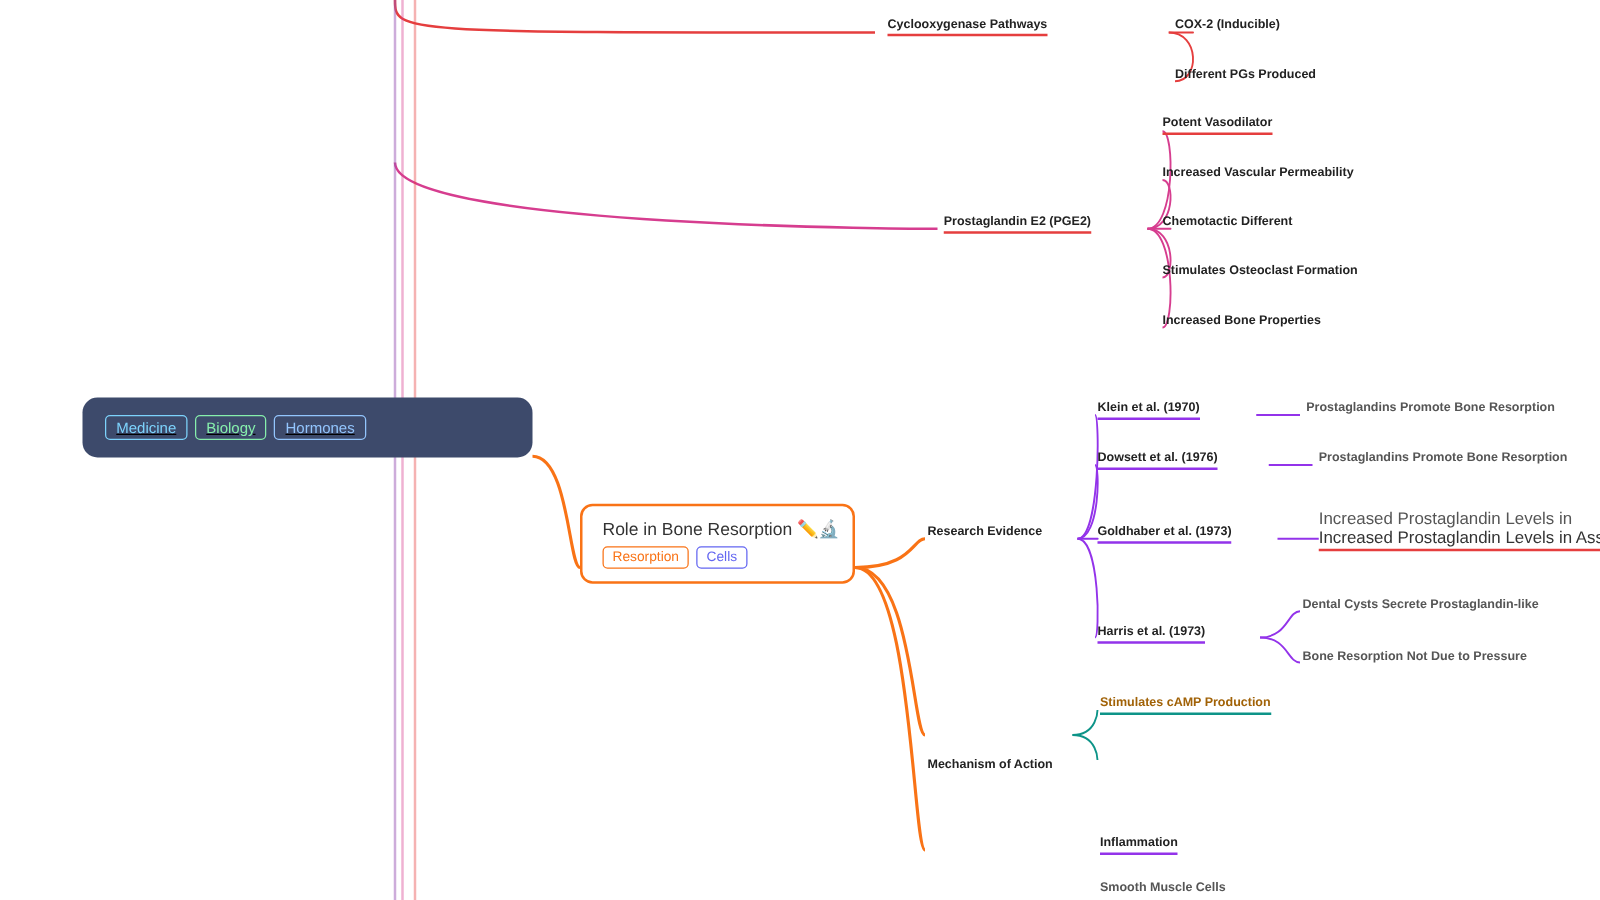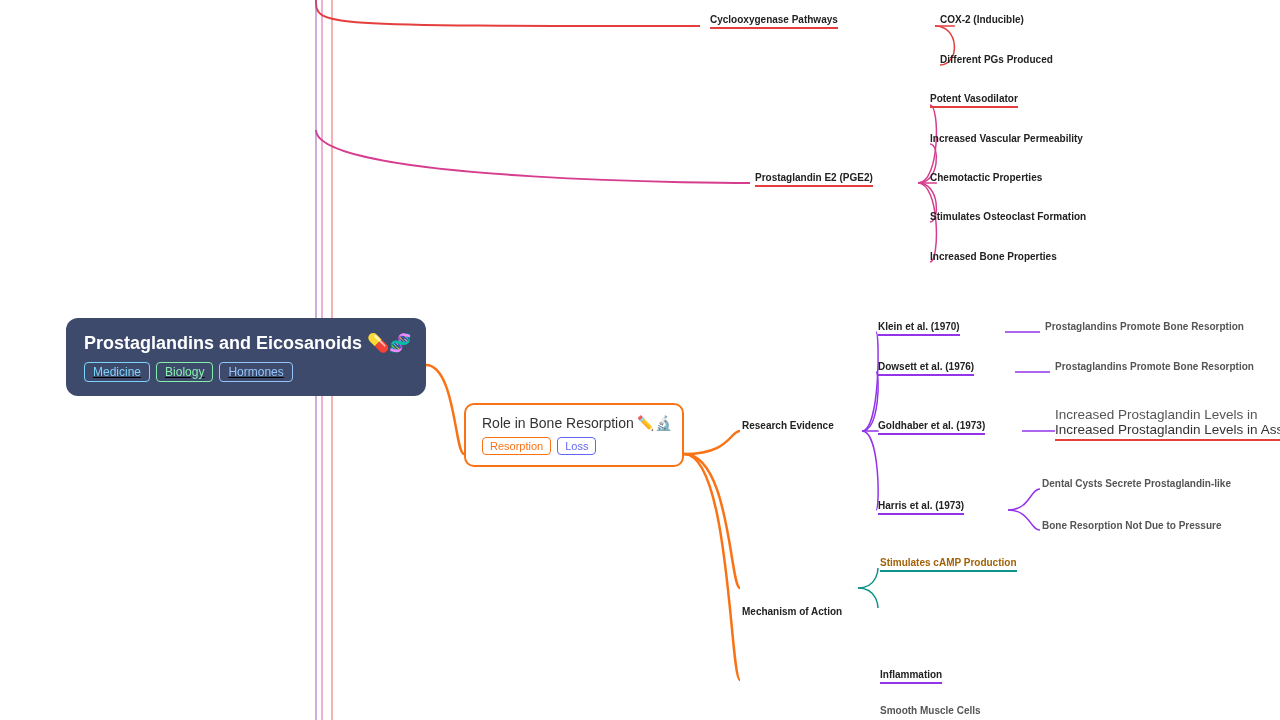--- a/index.html
+++ b/index.html
@@ -147,44 +147,43 @@
 
     <path d="M 858 588 C 878 588 878 568 878 568" fill="none" stroke="#0d9488" stroke-width="1.5"></path>
     <path d="M 858 588 C 878 588 878 608 878 608" fill="none" stroke="#0d9488" stroke-width="1.5"></path>
 
     <path d="M 316 0 L 316 720" fill="none" stroke="#9b59b6" stroke-width="2" stroke-dasharray="none" opacity="0.5"></path>
     <path d="M 332 0 L 332 720" fill="none" stroke="#e53e3e" stroke-width="2" opacity="0.4"></path>
     <path d="M 322 0 L 322 720" fill="none" stroke="#d63d8f" stroke-width="2" opacity="0.4"></path>
   </svg>
 
   <div class="node title-card">
-    <div class="title-text">Prostaglandins and Eicosanoids 💊🧬</div>
     <div class="tags">
       <span class="tag tag-medicine">Medicine</span>
       <span class="tag tag-biology">Biology</span>
       <span class="tag tag-hormones">Hormones</span>
     </div>
   </div>
 
   <div class="node role-card">
     <div class="card-title">Role in Bone Resorption ✏️🔬</div>
     <div class="tags">
       <span class="tag-resorption">Resorption</span>
-      <span class="tag-bone">Loss</span>
+      <span class="tag-bone">Cells</span>
     </div>
   </div>
 
   <div class="node text-node underline-node underline-red" style="left:710px;top:14px;">Cyclooxygenase Pathways</div>
   <div class="node text-node" style="left:940px;top:14px;">COX-2 (Inducible)</div>
   <div class="node text-node" style="left:940px;top:54px;">Different PGs Produced</div>
 
   <div class="node text-node underline-node underline-red" style="left:755px;top:172px;">Prostaglandin E2 (PGE2)</div>
   <div class="node text-node underline-node" style="left:930px;top:93px;border-bottom:2px solid #e53e3e;">Potent Vasodilator</div>
   <div class="node text-node" style="left:930px;top:133px;">Increased Vascular Permeability</div>
-  <div class="node text-node" style="left:930px;top:172px;">Chemotactic Properties</div>
+  <div class="node text-node" style="left:930px;top:172px;">Chemotactic Different</div>
   <div class="node text-node" style="left:930px;top:211px;">Stimulates Osteoclast Formation</div>
   <div class="node text-node" style="left:930px;top:251px;">Increased Bone Properties</div>
 
   <div class="node text-node" style="left:742px;top:420px;">Research Evidence</div>
 
   <div class="node text-node underline-node underline-purple" style="left:878px;top:321px;">Klein et al. (1970)</div>
   <div class="node text-node underline-node underline-purple" style="left:878px;top:361px;">Dowsett et al. (1976)</div>
   <div class="node text-node underline-node underline-purple" style="left:878px;top:420px;">Goldhaber et al. (1973)</div>
   <div class="node text-node underline-node underline-purple" style="left:878px;top:500px;">Harris et al. (1973)</div>
 

